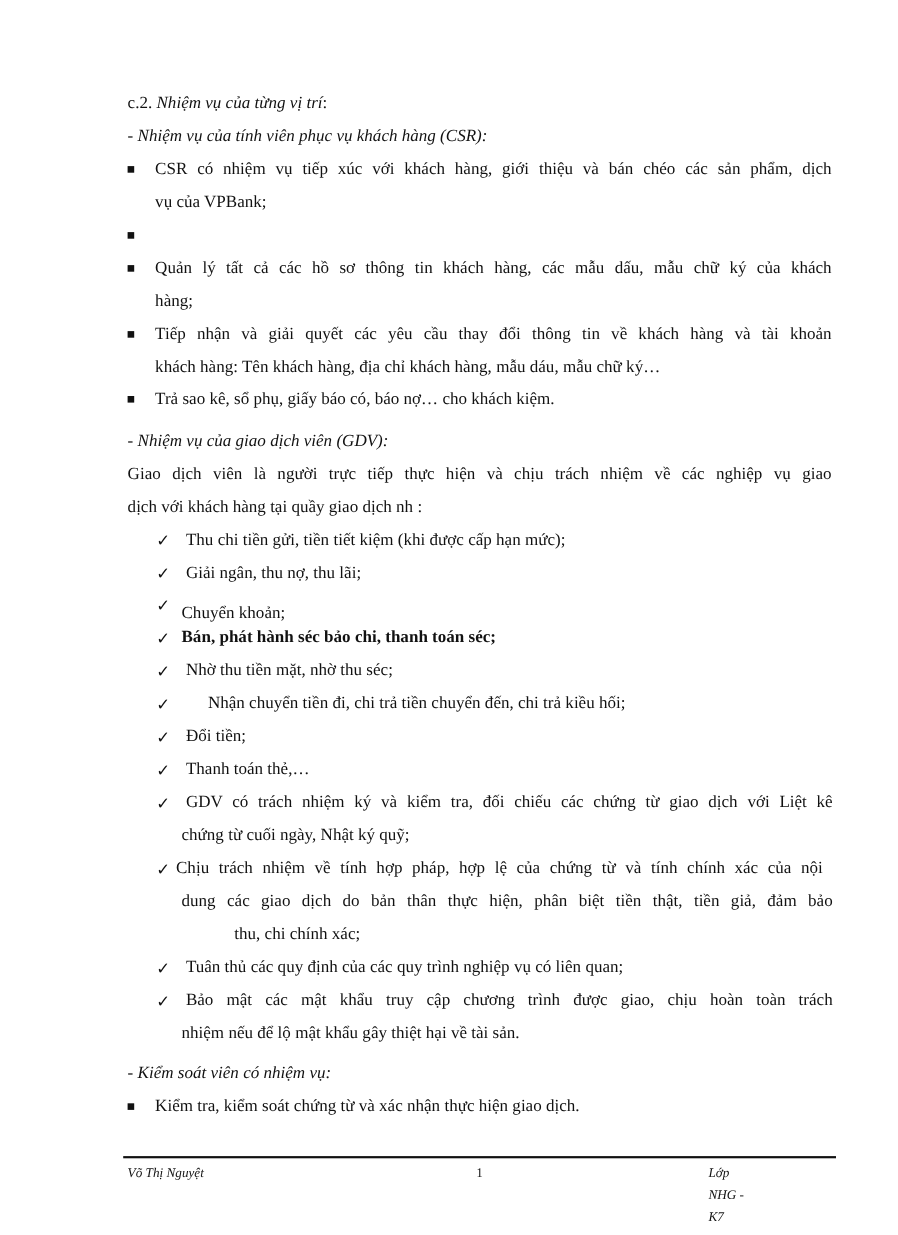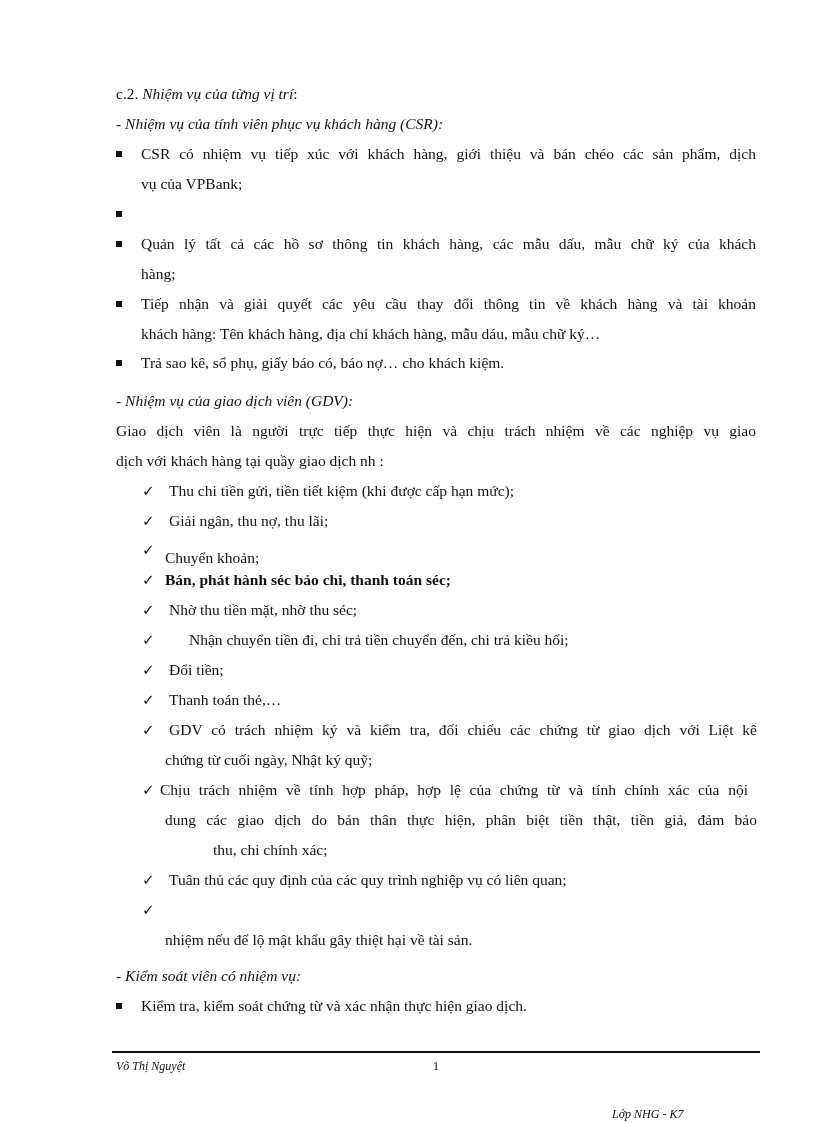--- a/index.html
+++ b/index.html
@@ -76,25 +76,26 @@
 
   <span class="check" style="left:142px; top:780px;">✓</span>
   <div class="line just" style="left:160px; top:780px; width:588px;">Chịu trách nhiệm về tính hợp pháp, hợp lệ của chứng từ và tính chính xác của nội</div>
   <div class="line just" style="left:165px; top:810px; width:592px;">dung các giao dịch do bản thân thực hiện, phân biệt tiền thật, tiền giả, đảm bảo</div>
   <div class="line" style="left:165px; top:840px;margin-left:48px;">thu, chi chính xác;</div>
 
   <span class="check" style="left:142px; top:870px;">✓</span>
   <div class="line" style="left:169px; top:870px;">Tuân thủ các quy định của các quy trình nghiệp vụ có liên quan;</div>
 
   <span class="check" style="left:142px; top:900px;">✓</span>
+  <div class="line just" style="left:169px; top:900px; width:588px;">Bảo mật các mật khẩu truy cập chương trình được giao, chịu hoàn toàn trách</div>
   <div class="line" style="left:165px; top:930px;">nhiệm nếu để lộ mật khẩu gây thiệt hại về tài sản.</div>
 
   <div class="line ital" style="left:116px; top:966px;">- Kiểm soát viên có nhiệm vụ:</div>
 
   <div class="sq-bullet" style="top:1003px;"></div>
   <div class="line" style="left:141px; top:996px;">Kiểm tra, kiểm soát chứng từ và xác nhận thực hiện giao dịch.</div>
 
   <div class="footer-rule"></div>
   <div class="footer-text ital" style="left:116px;">Võ Thị Nguyệt</div>
   <div class="footer-text" style="left:433px;">1</div>
-  <div class="footer-text ital" style="left:612px;margin-top:48px;">Lớp NHG - K7</div>
+  <div class="footer-text ital" style="left:644px;">Lớp NHG - K7</div>
 
 </div>
 
 </body></html>

